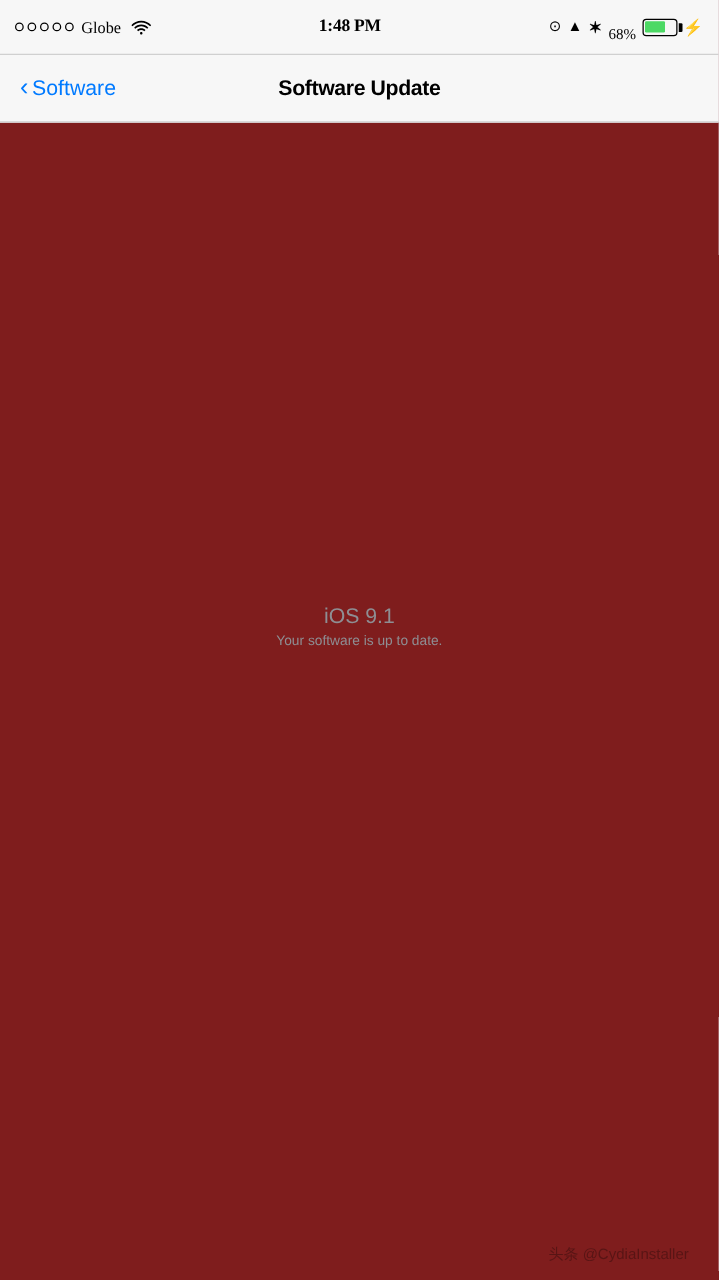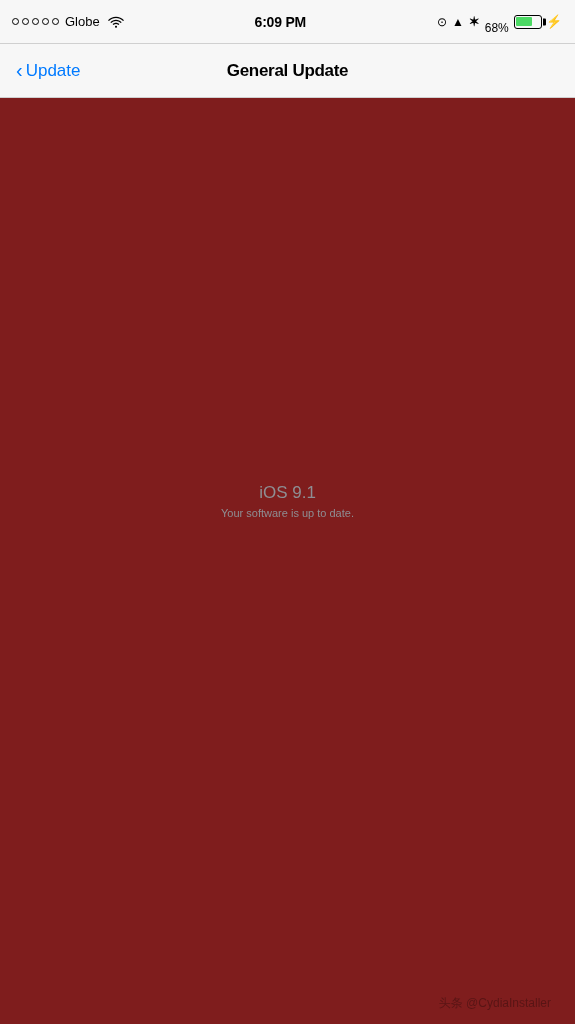--- a/index.html
+++ b/index.html
@@ -20,20 +20,21 @@
     
     .status-bar {
       width: 100%;
       height: 44px;
       background: #f7f7f7;
       display: flex;
       align-items: center;
       justify-content: space-between;
       padding: 0 12px;
       border-bottom: 0.5px solid #d0d0d0;
+      font-family: Liberation Serif, serif;
     }
 
     .status-left {
       display: flex;
       align-items: center;
       gap: 4px;
       font-size: 13px;
       font-weight: 500;
       color: #000;
     }
@@ -207,44 +208,44 @@
     </div>
     <span class="carrier-name">Globe</span>
     <svg class="wifi-icon" viewBox="0 0 24 18" fill="none" xmlns="http://www.w3.org/2000/svg">
       <path d="M12 14.5c-.8 0-1.5.7-1.5 1.5s.7 1.5 1.5 1.5 1.5-.7 1.5-1.5-.7-1.5-1.5-1.5z" fill="#000"></path>
       <path d="M12 10c-2 0-3.8.8-5.1 2.1l1.4 1.4C9.4 12.6 10.6 12 12 12s2.6.6 3.7 1.5l1.4-1.4C15.8 10.8 14 10 12 10z" fill="#000"></path>
       <path d="M12 5.5C8.7 5.5 5.7 6.9 3.5 9.2l1.4 1.4C6.8 8.7 9.3 7.5 12 7.5s5.2 1.2 7.1 3.1l1.4-1.4C18.3 6.9 15.3 5.5 12 5.5z" fill="#000"></path>
       <path d="M12 1C7.3 1 3.1 3 0 6.2l1.4 1.4C4.4 4.6 8 3 12 3s7.6 1.6 10.6 4.6L24 6.2C20.9 3 16.7 1 12 1z" fill="#000"></path>
     </svg>
   </div>
 
-  <div class="status-center">6:09 PM</div>
+  <div class="status-center">1:48 PM</div>
 
   <div class="status-right">
 
     <span style="font-size:12px;">⊙</span>
 
     <span style="font-size:12px;">▲</span>
 
     <span style="font-size:13px; font-weight:bold;">✶</span>
     <span style="font-size:12px;font-weight:500;margin-top:12px;">68%</span>
     <div class="battery">
       <div class="battery-fill" style="width: 68%;"></div>
     </div>
 
     <span style="font-size:13px;">⚡</span>
   </div>
 </div>
 
 <div class="nav-bar">
   <div class="nav-back">
     <span class="back-chevron">‹</span>
-    <span class="back-label">Update</span>
-  </div>
-  <span class="nav-title">General Update</span>
+    <span class="back-label">Software</span>
+  </div>
+  <span class="nav-title">Software Update</span>
 </div>
 
 <div class="main-content">
   <div class="update-info">
     <span class="ios-version">iOS 9.1</span>
     <span class="up-to-date">Your software is up to date.</span>
   </div>
 </div>
 
 <div class="watermark">

